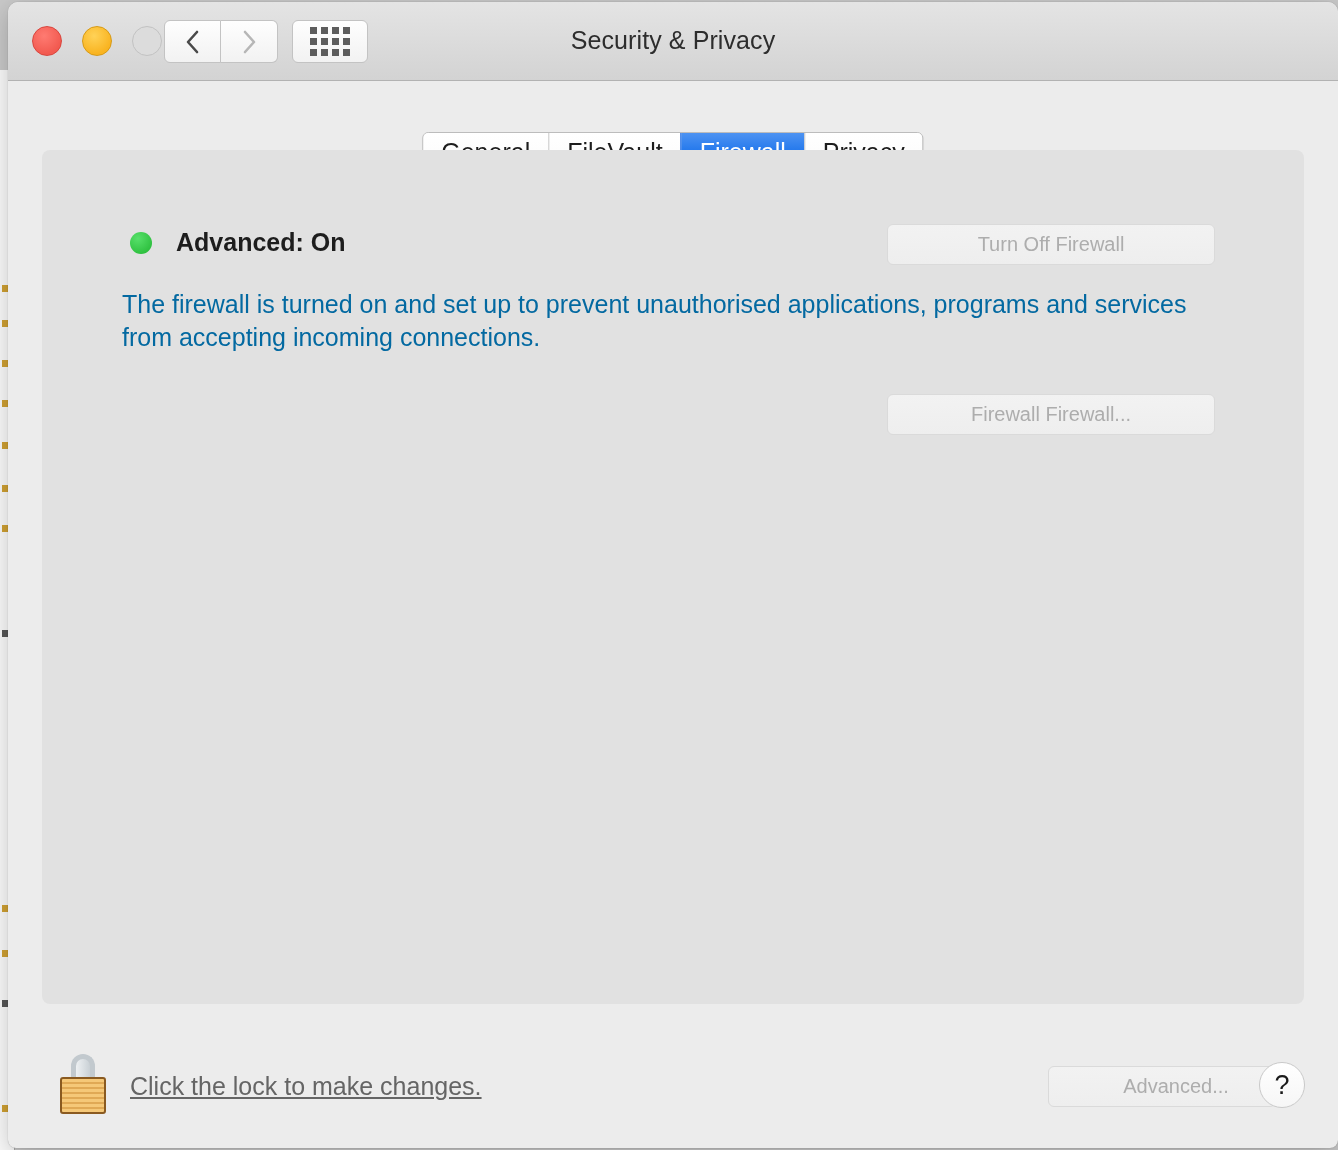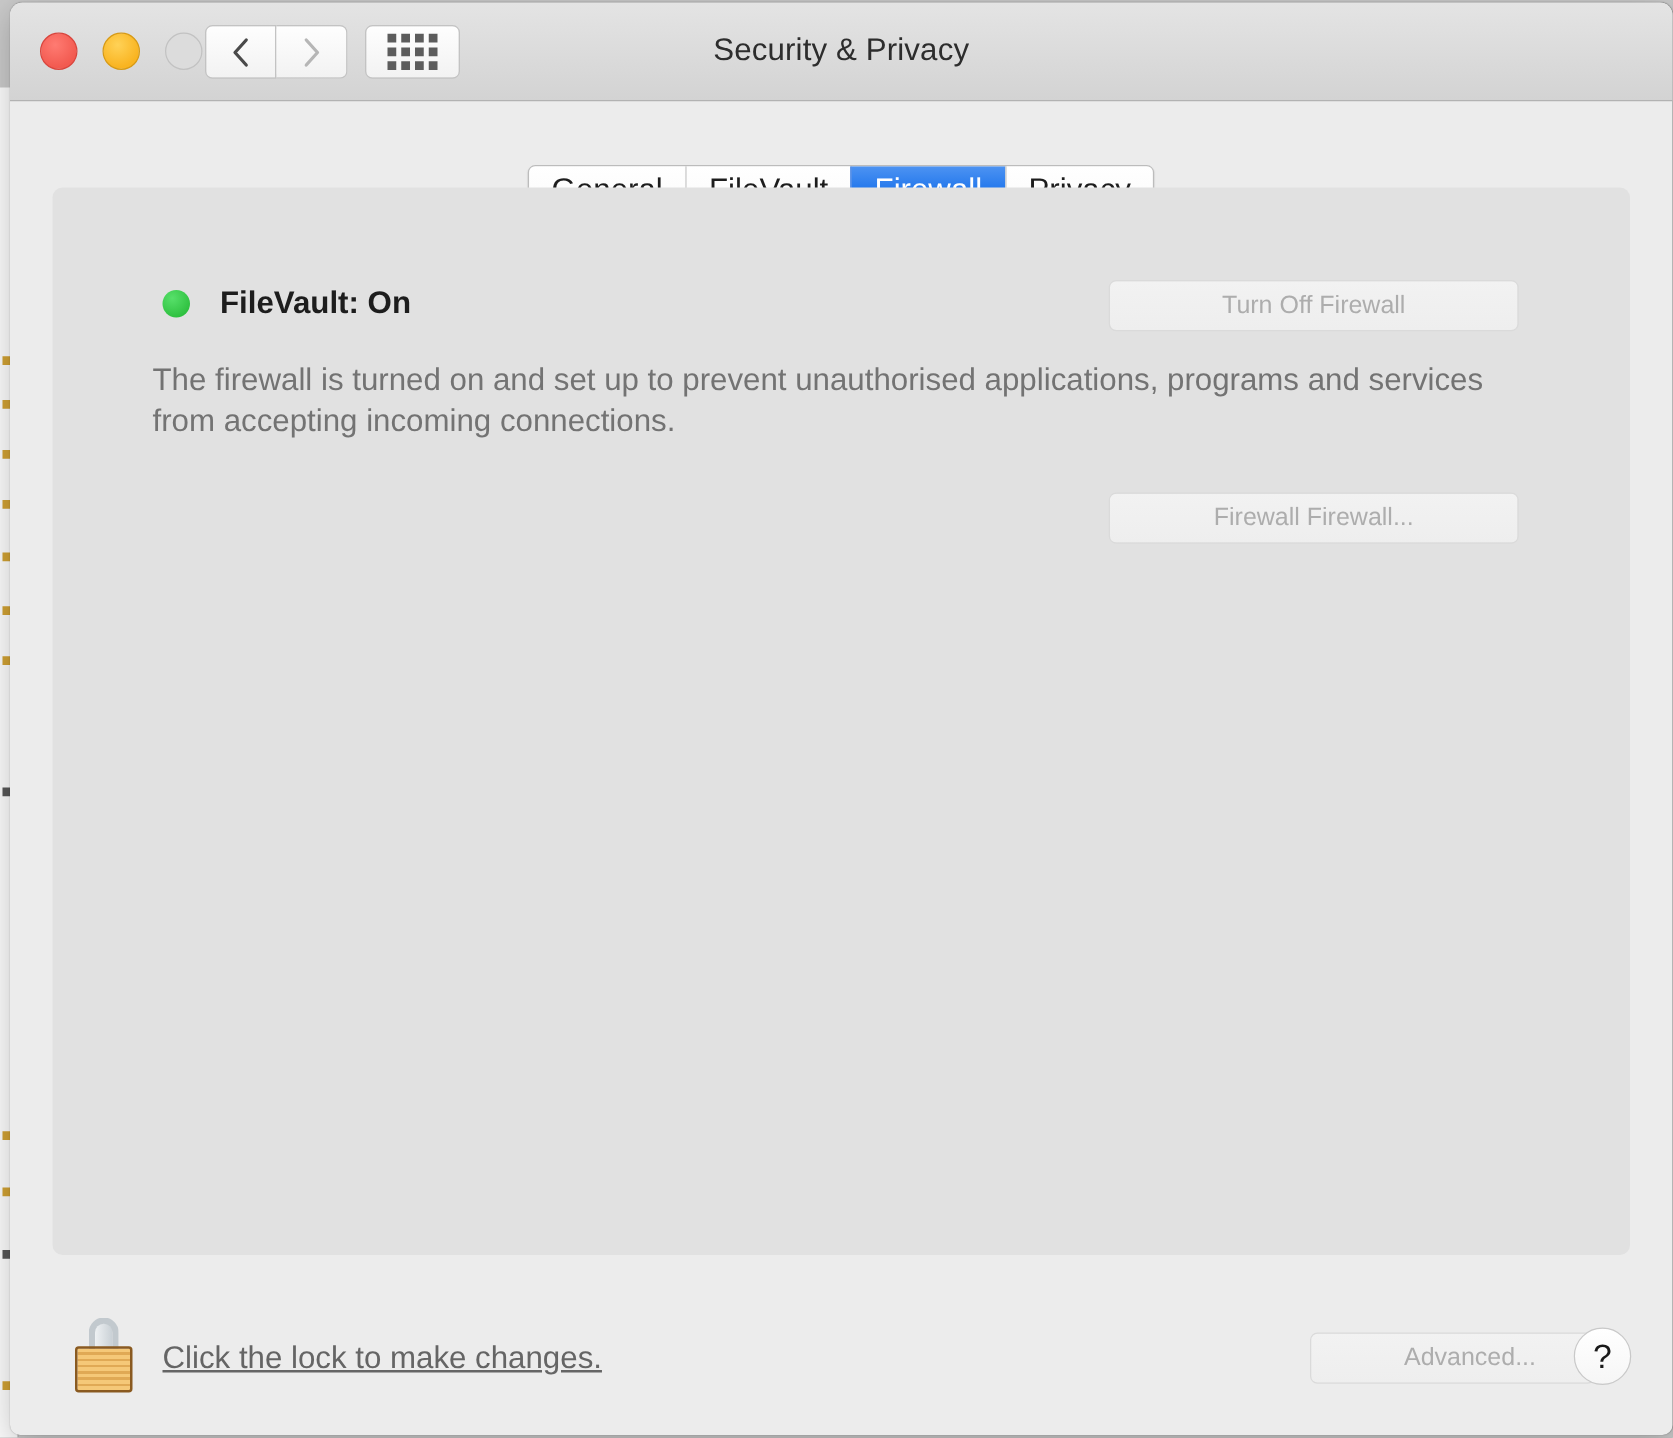--- a/index.html
+++ b/index.html
@@ -194,21 +194,21 @@
     color: #1d1d1d;
   }
 
   #description {
     position: absolute;
     left: 80px;
     top: 138px;
     width: 1075px;
     font-size: 25px;
     line-height: 1.32;
-    color: #737373;
+    color: #0369a1;
   }
 
   .pill-btn {
     position: absolute;
     height: 41px;
     background: linear-gradient(to bottom, #f2f2f2, #eeeeee);
     border: 1px solid #dadada;
     border-radius: 6px;
     display: flex; align-items: center; justify-content: center;
     font-size: 20px;
@@ -340,21 +340,21 @@
     <div class="tab">General</div>
     <div class="tab">FileVault</div>
     <div class="tab active">Firewall</div>
     <div class="tab">Privacy</div>
   </div>
 
   <div id="panel">
 
     <div id="status-row">
       <div id="status-dot"></div>
-      <div id="status-label">FileVault: On</div>
+      <div id="status-label">Advanced: On</div>
     </div>
 
     <div id="description">The firewall is turned on and set up to prevent unauthorised applications, programs and services from accepting incoming connections.</div>
 
     <div id="btn-turnoff" class="pill-btn">Turn Off Firewall</div>
 
     <div id="btn-options" class="pill-btn">Firewall Firewall...</div>
   </div>
 
   <div id="lock-icon">

